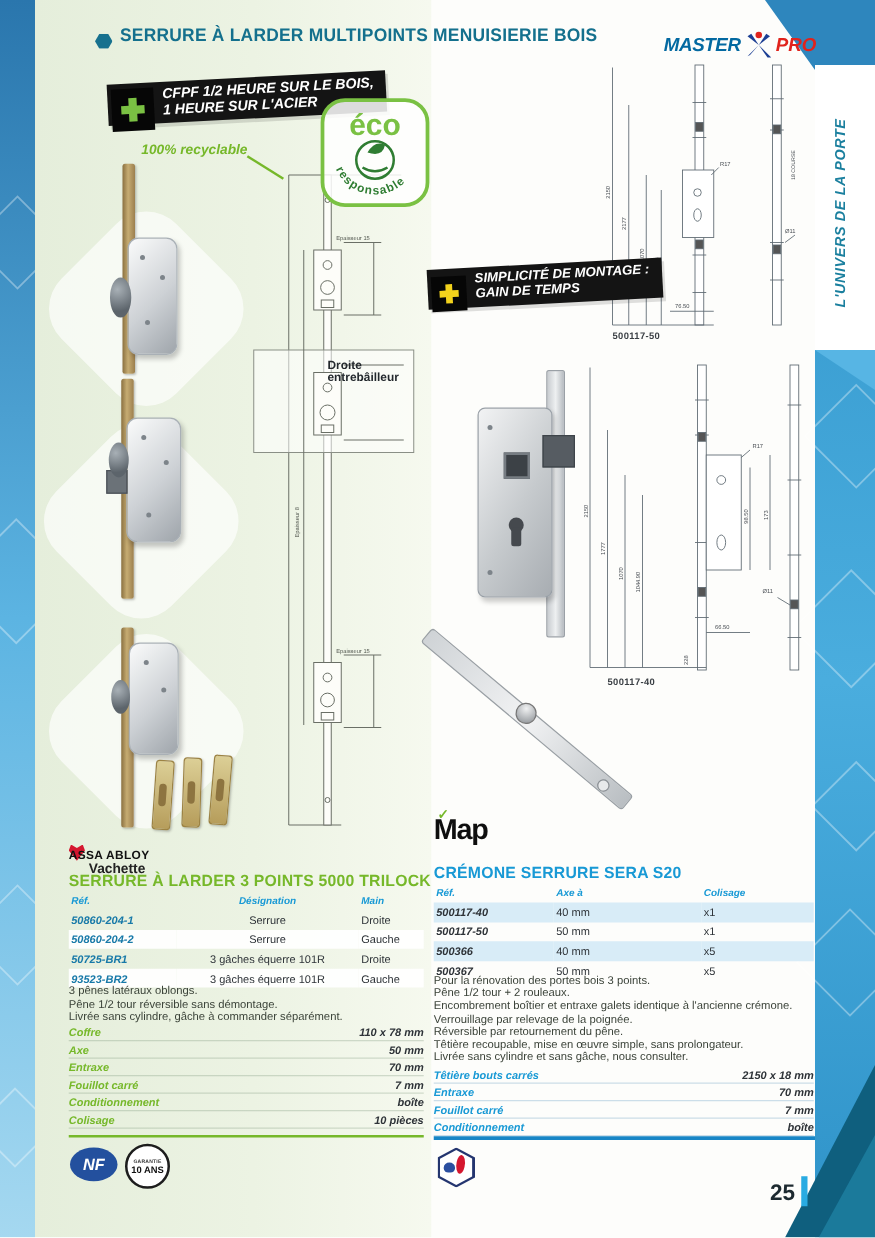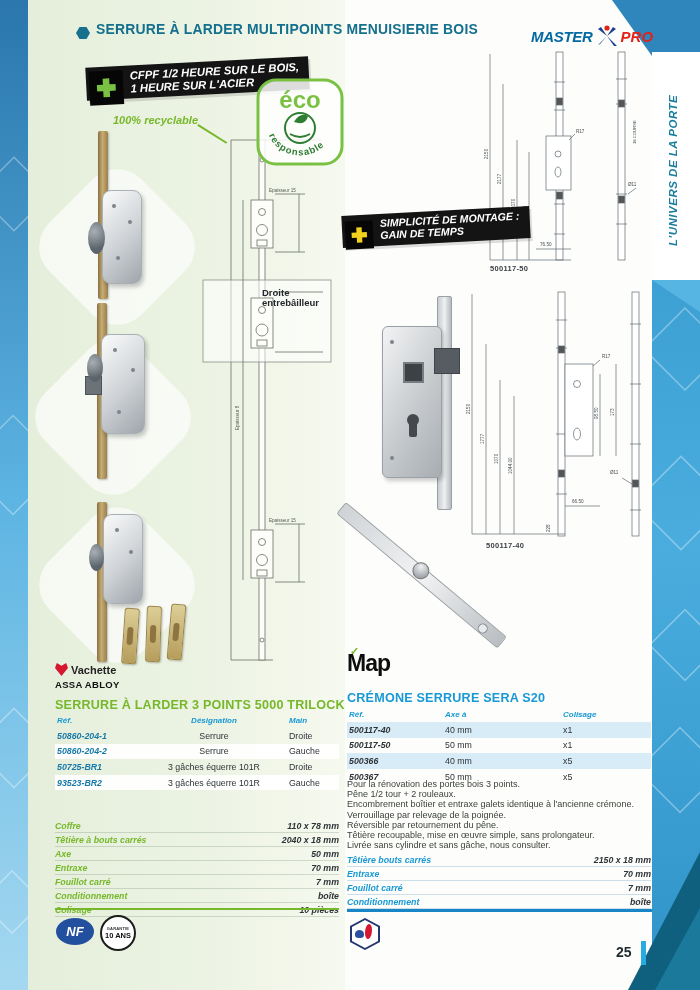--- a/index.html
+++ b/index.html
@@ -65,21 +65,21 @@
   .bar .hole{position:absolute;left:180px;top:3px;width:8px;height:8px;border-radius:50%;border:1px solid #8b9095;background:#e8eaeb;}
   
   .draw{position:absolute;z-index:2;}
   .draw-label{position:absolute;z-index:3;font-size:7.5px;font-weight:bold;color:#3a3f44;letter-spacing:.3px;}
   .option-label{position:absolute;left:262px;top:288px;z-index:3;color:#23282d;
     font-weight:800;font-size:9.5px;line-height:1.1;}
   
   .vachette{position:absolute;left:55px;top:663px;z-index:2;display:flex;align-items:center;gap:3px;}
   .vachette .vicon{width:13px;height:13px;background:#d5172f;position:relative;
     clip-path:polygon(50% 100%,0 38%,14% 0,50% 22%,86% 0,100% 38%);}
-  .vachette .vname{font-size:11px;font-weight:bold;color:#222;}
+  .vachette .vname{font-size:11px;font-weight:bold;color:#222;margin-top:26px;}
   .assa{position:absolute;left:55px;top:679px;z-index:2;font-size:9.5px;font-weight:900;color:#111;letter-spacing:.3px;}
   .map-logo{position:absolute;left:347px;top:652px;z-index:2;}
   .map-logo .check{position:absolute;left:3px;top:-7px;color:#76b82a;font-weight:900;font-size:11px;}
   .map-logo .word{font-size:23px;font-weight:900;color:#0e0e0e;letter-spacing:-1px;line-height:1;}
   .nf-badge{position:absolute;left:56px;top:918px;width:38px;height:27px;border-radius:50%;
     background:#23509e;color:#fff;display:flex;align-items:center;justify-content:center;
     font-weight:900;font-style:italic;font-size:13px;z-index:2;}
   .warranty{position:absolute;left:100px;top:915px;width:32px;height:32px;border-radius:50%;
     border:2.5px solid #1d1d1d;background:#fff;display:flex;flex-direction:column;
     align-items:center;justify-content:center;z-index:2;}
@@ -115,21 +115,21 @@
   .specs-r{left:347px;top:853px;width:304px;}
   .spec-row{display:flex;justify-content:space-between;align-items:baseline;
     border-bottom:1px solid rgba(110,140,110,.28);padding:1.5px 0;}
   .specs-r .spec-row{border-bottom:1px solid rgba(60,130,180,.25);}
   .spec-row .lab{font-size:8.8px;font-weight:bold;font-style:italic;}
   .specs-l .lab{color:#76b82a;}
   .specs-r .lab{color:#1899d5;}
   .spec-row .val{font-size:8.8px;font-weight:800;font-style:italic;color:#2e3338;}
   .divider-g{position:absolute;left:55px;top:908px;width:284px;height:2px;background:#76b82a;z-index:2;}
   .divider-b{position:absolute;left:347px;top:909px;width:305px;height:2.5px;background:#1886c6;z-index:2;}
-  .pagenum{position:absolute;left:616px;top:944px;z-index:3;font-size:14px;font-weight:800;color:#1d2a30;}
+  .pagenum{position:absolute;left:616px;top:944px;z-index:3;font-size:18px;font-weight:800;color:#1d2a30;}
   .pagebar{position:absolute;left:641px;top:941px;width:5px;height:24px;background:#29abe2;z-index:3;}
 </style>
 </head>
 <body>
 
 <div class="canvas">
 
   <svg class="frame-svg" width="700" height="990" viewBox="0 0 700 990">
     <defs>
       <linearGradient id="gL" x1="0" y1="0" x2="0" y2="1">
@@ -428,29 +428,30 @@
 
     <div class="cell ref">50725-BR1</div>
     <div class="cell mid">3 gâches équerre 101R</div>
     <div class="cell">Droite</div>
 
     <div class="cell ref rowband-w">93523-BR2</div>
     <div class="cell mid rowband-w">3 gâches équerre 101R</div>
     <div class="cell rowband-w">Gauche</div>
   </div>
 
+  <div class="desc desc-l">
+    <div>3 pênes latéraux oblongs.</div>
+    <div>Pêne 1/2 tour réversible sans démontage.</div>
+    <div>Livrée sans cylindre, gâche à commander séparément.</div>
+  </div>
 
   <div class="specs specs-l">
     <div class="spec-row">
         <span class="lab">Coffre</span>
         <span class="val">110 x 78 mm</span>
-      </div>
-    <div class="spec-row">
-        <span class="lab">Têtière à bouts carrés</span>
-        <span class="val">2040 x 18 mm</span>
       </div>
     <div class="spec-row">
         <span class="lab">Axe</span>
         <span class="val">50 mm</span>
       </div>
     <div class="spec-row">
         <span class="lab">Entraxe</span>
         <span class="val">70 mm</span>
       </div>
     <div class="spec-row">

